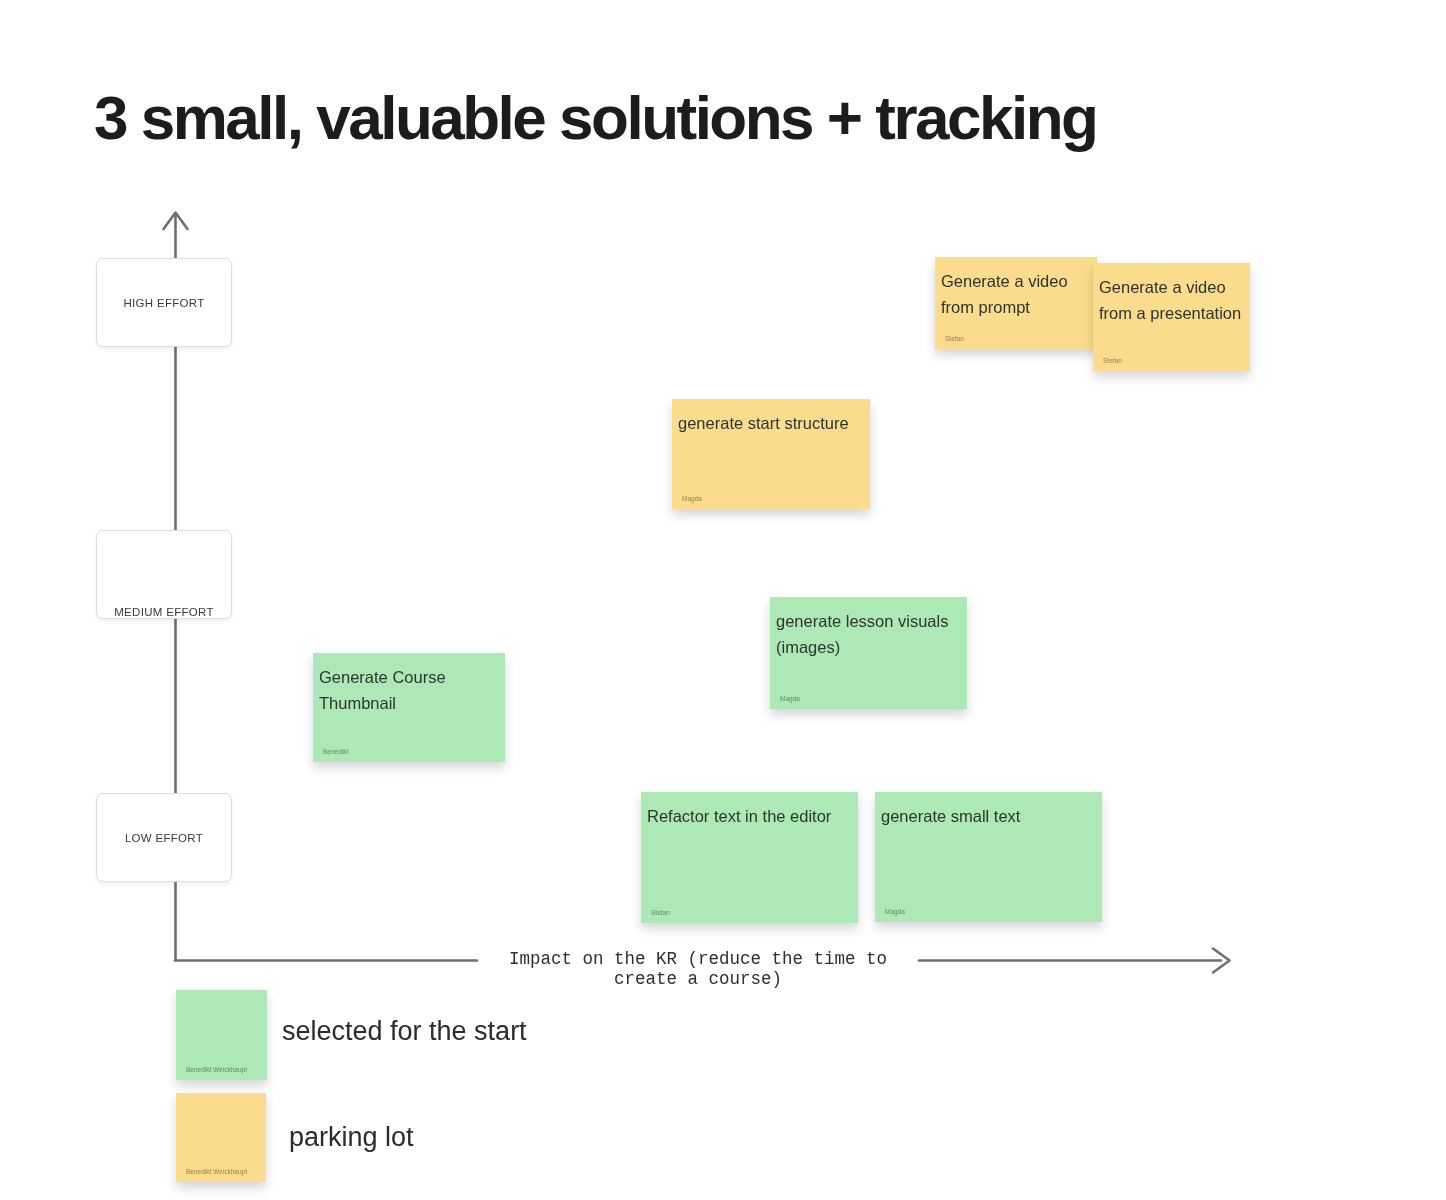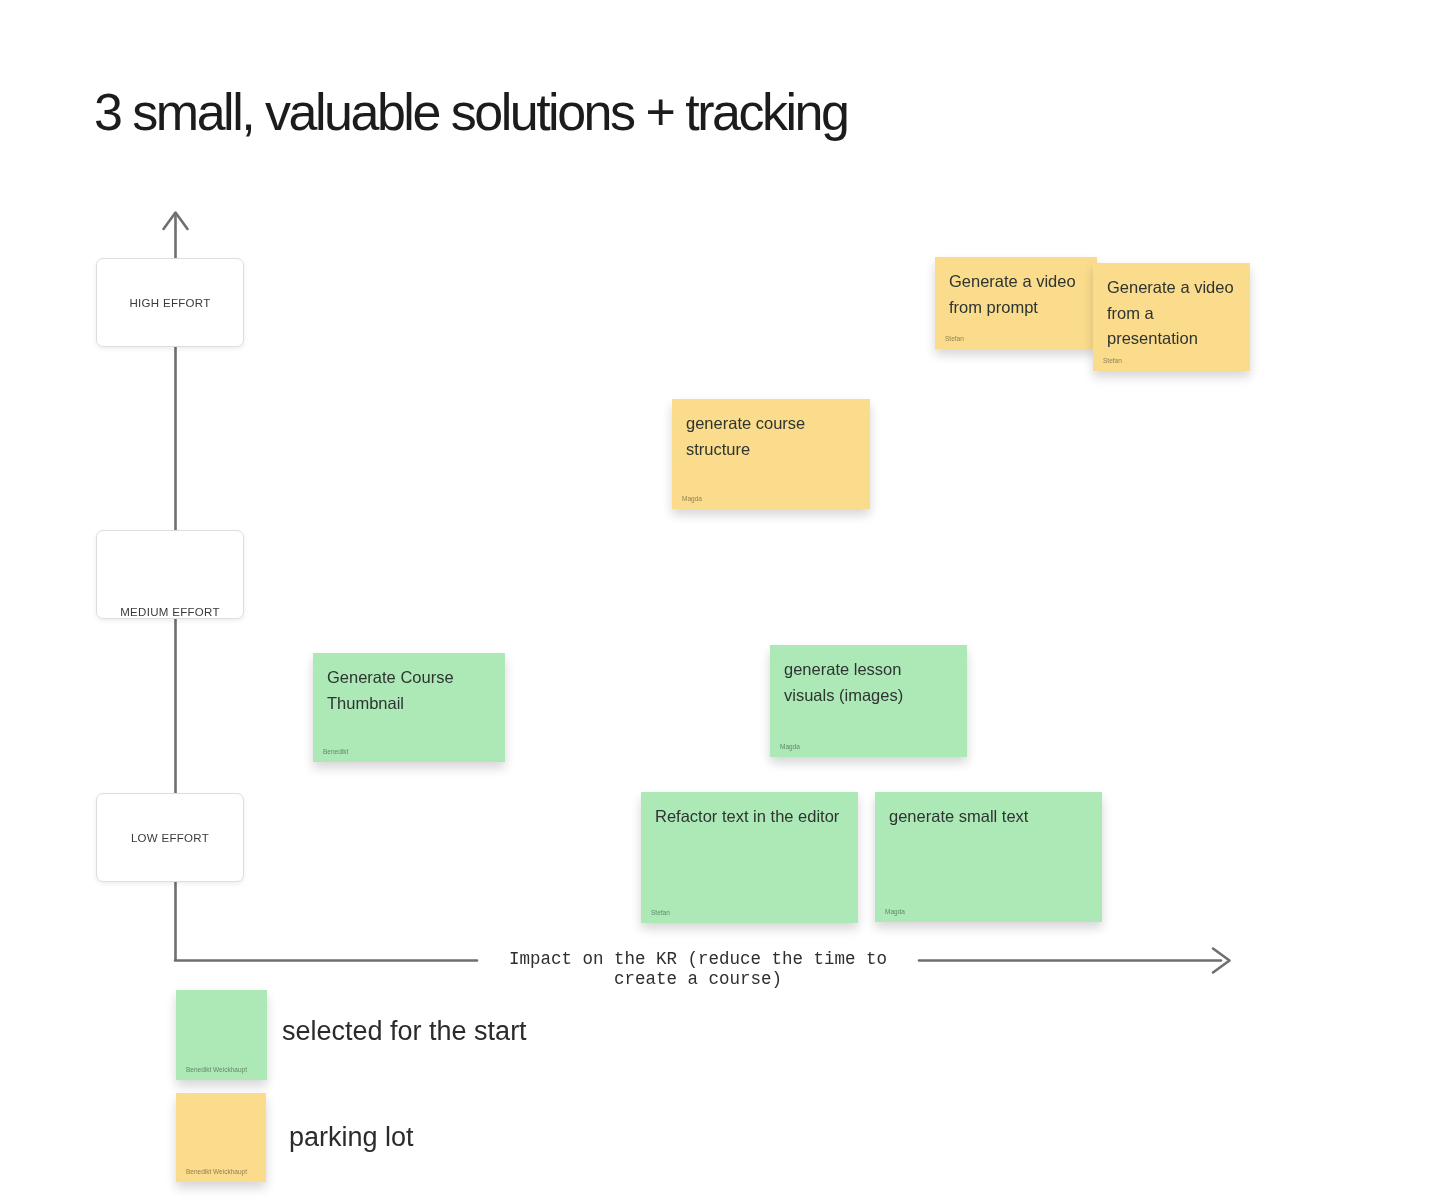--- a/index.html
+++ b/index.html
@@ -13,38 +13,38 @@
     width: 1446px;
     height: 1200px;
     background: #ffffff;
     overflow: hidden;
   }
   .board-title {
     position: absolute;
     left: 94px;
     top: 82px;
     margin: 0;
-    font-size: 52px;
-    font-weight: 400;
+    font-size: 62px;
+    font-weight: 700;
     letter-spacing: -2.5px;
     color: #1c1c1c;
     white-space: nowrap;
   }
   .axes-svg {
     position: absolute;
     left: 0; top: 0;
     width: 1446px;
     height: 1200px;
     pointer-events: none;
     z-index: 1;
   }
   .effort-card {
     position: absolute;
     left: 96px;
-    width: 148px;
+    width: 136px;
     height: 89px;
     background: #ffffff;
     border: 1px solid #dedede;
     border-radius: 7px;
     box-shadow: 0 2px 5px rgba(0,0,0,0.07);
     display: flex;
     align-items: center;
     justify-content: center;
     z-index: 2;
     box-sizing: border-box;
@@ -62,21 +62,21 @@
     text-align: center;
     font-size: 17.5px;
     color: #2f2f2f;
     z-index: 2;
     background: transparent;
     font-family: Liberation Mono, monospace;
   }
   .sticky {
     position: absolute;
     box-sizing: border-box;
-    padding: 12px 14px;
+    padding: 12px 6px;
     box-shadow: 0 6px 10px rgba(0,0,0,0.16);
     z-index: 3;
   }
   .sticky .sticky-text {
     font-size: 16.5px;
     line-height: 1.55;
     color: #2e3430;
   }
   .sticky .sticky-author {
     position: absolute;
@@ -126,25 +126,25 @@
     <div class="sticky-text">Generate a video from prompt</div>
     <div class="sticky-author">Stefan</div>
   </div>
 
   <div class="sticky" style="left: 1093px; top: 263px; width: 157px; height: 108px; z-index: 4; background: rgb(250, 220, 140);">
     <div class="sticky-text">Generate a video from a presentation</div>
     <div class="sticky-author">Stefan</div>
   </div>
 
   <div class="sticky" style="left: 672px; top: 399px; width: 198px; height: 110px; background: rgb(250, 220, 140);">
-    <div class="sticky-text">generate course structure</div>
+    <div class="sticky-text">generate start structure</div>
     <div class="sticky-author">Magda</div>
   </div>
 
-  <div class="sticky" style="left: 770px; top: 597px; width: 197px; height: 112px; background: rgb(172, 233, 183); margin-top: 48px;">
+  <div class="sticky" style="left: 770px; top: 597px; width: 197px; height: 112px; background: rgb(172, 233, 183);">
     <div class="sticky-text">generate lesson visuals (images)</div>
     <div class="sticky-author">Magda</div>
   </div>
 
   <div class="sticky" style="left: 313px; top: 653px; width: 192px; height: 109px; background: rgb(172, 233, 183);">
     <div class="sticky-text">Generate Course Thumbnail</div>
     <div class="sticky-author">Benedikt</div>
   </div>
 
   <div class="sticky" style="left: 641px; top: 792px; width: 217px; height: 131px; background: rgb(172, 233, 183);">

